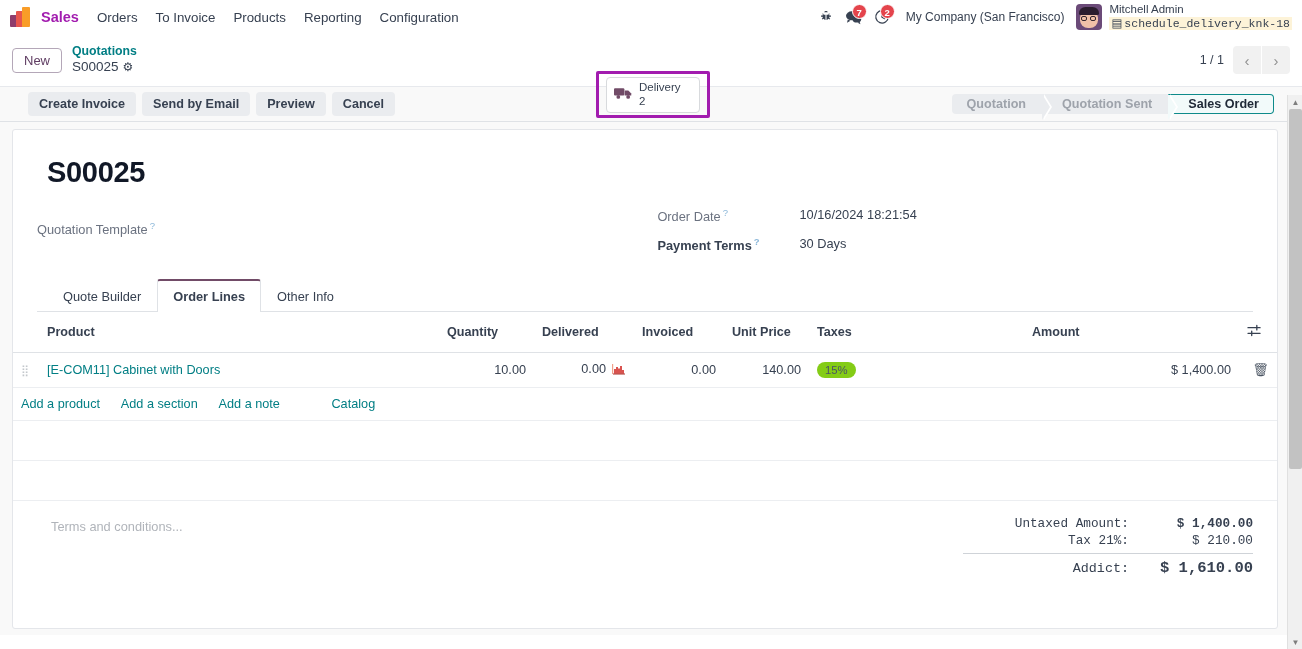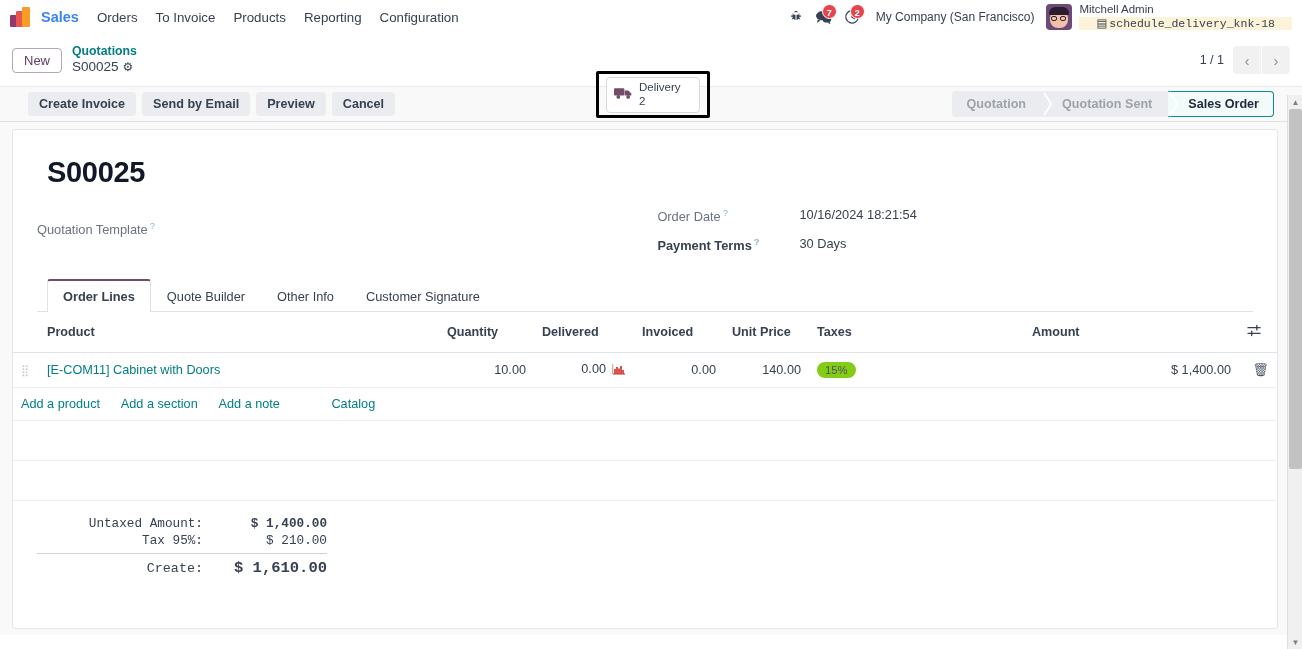--- a/index.html
+++ b/index.html
@@ -21,21 +21,21 @@
     display: flex; align-items: center;
     padding: 0 10px 0 10px;
     border-bottom: 1px solid #ffffff;
   }
   .brand-logo { width: 22px; height: 20px; position: relative; margin-right: 9px; display:block; }
   .brand-logo i { position: absolute; display: block; border-radius: 1px; }
   .bar-a { left: 0; bottom: 0; width: 7px; height: 12px; background: #8f3c6c; }
   .bar-b { left: 6px; bottom: 0; width: 7px; height: 16px; background: #e8564d; }
   .bar-c { left: 12px; bottom: 0; width: 8px; height: 20px; background: #f99d28; }
   .nav-app-name {
-    font-size: 14.5px; font-weight: 700; color: #3b82f6;
+    font-size: 14.5px; font-weight: 700; color: #a21caf;
     margin-right: 18px; cursor: pointer;
   }
   .nav-item {
     font-size: 13.3px; color: #374151; margin-right: 18px; cursor: pointer;
     white-space: nowrap;
   }
   .nav-right { margin-left: auto; display: flex; align-items: center; gap: 0px; }
   .nav-icon-btn {
     position: relative; width: 28px; height: 26px;
     display: flex; align-items: center; justify-content: center;
@@ -56,21 +56,21 @@
   }
   .avatar .face { position:absolute; left:4px; top:7px; width:18px; height:17px; background:#f0c0a8; border-radius: 40% 40% 45% 45%; }
   .avatar .hair { position:absolute; left:3px; top:3px; width:20px; height:8px; background:#2b1d2e; border-radius: 8px 8px 2px 2px; }
   .avatar .gl1 { position:absolute; left:5px; top:12px; width:6px; height:5px; border:1.4px solid #33262f; border-radius:2px; }
   .avatar .gl2 { position:absolute; left:14px; top:12px; width:6px; height:5px; border:1.4px solid #33262f; border-radius:2px; }
   .user-block { margin-left: 7px; line-height: 1.15; cursor: pointer; }
   .user-name { font-size: 11.5px; color: #374151; }
   .user-branch {
     font-family: "Liberation Mono", monospace;
     font-size: 11.5px; color: #374151;
-    background: #fdf3d8; padding: 0 17px;
+    background: #fdf3d8; padding: 0 2px;
     display: inline-block;
   }
   .user-branch .db-ico { font-family: "Liberation Sans", sans-serif; margin-right: 2px; }
 
   
   .control-panel {
     position: relative;
     height: 51px; width: 1302px;
     background: #ffffff;
     display: flex; align-items: center;
@@ -84,21 +84,21 @@
   }
   .breadcrumb { line-height: 1.25; }
   .bc-parent { color: #017e84; font-size: 12.3px; font-weight: 700; cursor: pointer; display:block; }
   .bc-current { color: #374151; font-size: 13.5px; display: inline-block; }
   .gear-ico { display:inline-block; margin-left: 4px; color:#374151; font-size: 12px; cursor:pointer; vertical-align: baseline;}
 
   
   .smart-wrap {
     position: absolute; left: 596px; top: 36px;
     width: 114px; height: 47px;
-    border: 3px solid #000000; border-radius: 2px;
+    border: 3px solid #a21caf; border-radius: 2px;
     display: flex; align-items: center; justify-content: center;
   }
   .smart-btn {
     width: 94px; height: 36px;
     border: 1px solid #d8dadd; border-radius: 4px;
     background: #fff; display: flex; align-items: center;
     padding: 0 7px; cursor: pointer; gap: 6px;
   }
   .truck-ico { color: #714b67; flex: none; }
   .smart-txt { line-height: 1.15; }
@@ -122,21 +122,21 @@
     border-top: 1px solid #e7e9ed; border-bottom: 1px solid #dfe2e6;
     display: flex; align-items: center; padding: 0 28px;
   }
   .act-btn {
     background: #eaecef; border: none; border-radius: 4px;
     font-size: 12.6px; color: #374151; padding: 5px 11px;
     margin-right: 6px; cursor: pointer; font-family: inherit; font-weight: 600;
   }
   .statusbar { margin-left: auto; display: flex; align-items: center; height: 26px; }
   .stat {
-    position: relative; height: 26px;
+    position: relative; height: 20px;
     background: #eaecef; color: #9ea3ab;
     font-size: 12.6px; font-weight: 600;
     display: flex; align-items: center;
     padding: 0 16px 0 20px; cursor: pointer; white-space: nowrap;
   }
   .stat:first-child { border-radius: 4px 0 0 4px; padding-left: 15px; }
   .stat::after {
     content: ''; position: absolute; right: -8px; top: 0;
     width: 0; height: 0; z-index: 2;
     border-top: 13px solid transparent; border-bottom: 13px solid transparent;
@@ -365,24 +365,23 @@
             </div>
             <div class="fgroup" style="margin-top:9px;">
               <div class="flabel bold"><span>Payment Terms</span><span class="tip">?</span></div>
               <div class="fvalue">30 Days</div>
             </div>
           </div>
         </div>
 
         <div class="notebook">
           <div class="tabs">
+            <div class="tab">Quote Builder</div>
             <div class="tab active">Order Lines</div>
-            <div class="tab">Quote Builder</div>
             <div class="tab">Other Info</div>
-            <div class="tab">Customer Signature</div>
           </div>
         </div>
       </div>
 
       <table class="lines">
         <thead>
           <tr>
             <th class="c-handle l"></th>
             <th class="c-product l">Product</th>
             <th class="c-qty">Quantity</th>
@@ -428,31 +427,32 @@
           <tr class="filler-row">
               <td colspan="9"></td>
             </tr>
           <tr class="filler-row2">
               <td colspan="9"></td>
             </tr>
         </tbody>
       </table>
 
       <div class="sheet-footer">
+        <div class="terms">Terms and conditions...</div>
         <div class="totals">
           <div class="trow untaxed">
             <span class="tlabel">Untaxed Amount:</span>
             <span class="tval">$ 1,400.00</span>
           </div>
           <div class="trow">
-            <span class="tlabel">Tax 95%:</span>
+            <span class="tlabel">Tax 21%:</span>
             <span class="tval">$ 210.00</span>
           </div>
           <div class="trow total">
-            <span class="tlabel">Create:</span>
+            <span class="tlabel">Addict:</span>
             <span class="tval">$ 1,610.00</span>
           </div>
         </div>
       </div>
     </div>
   </div>
 
   <div class="scrollbar">
     <div class="sb-arrow">▲</div>
     <div class="sb-thumb"></div>

